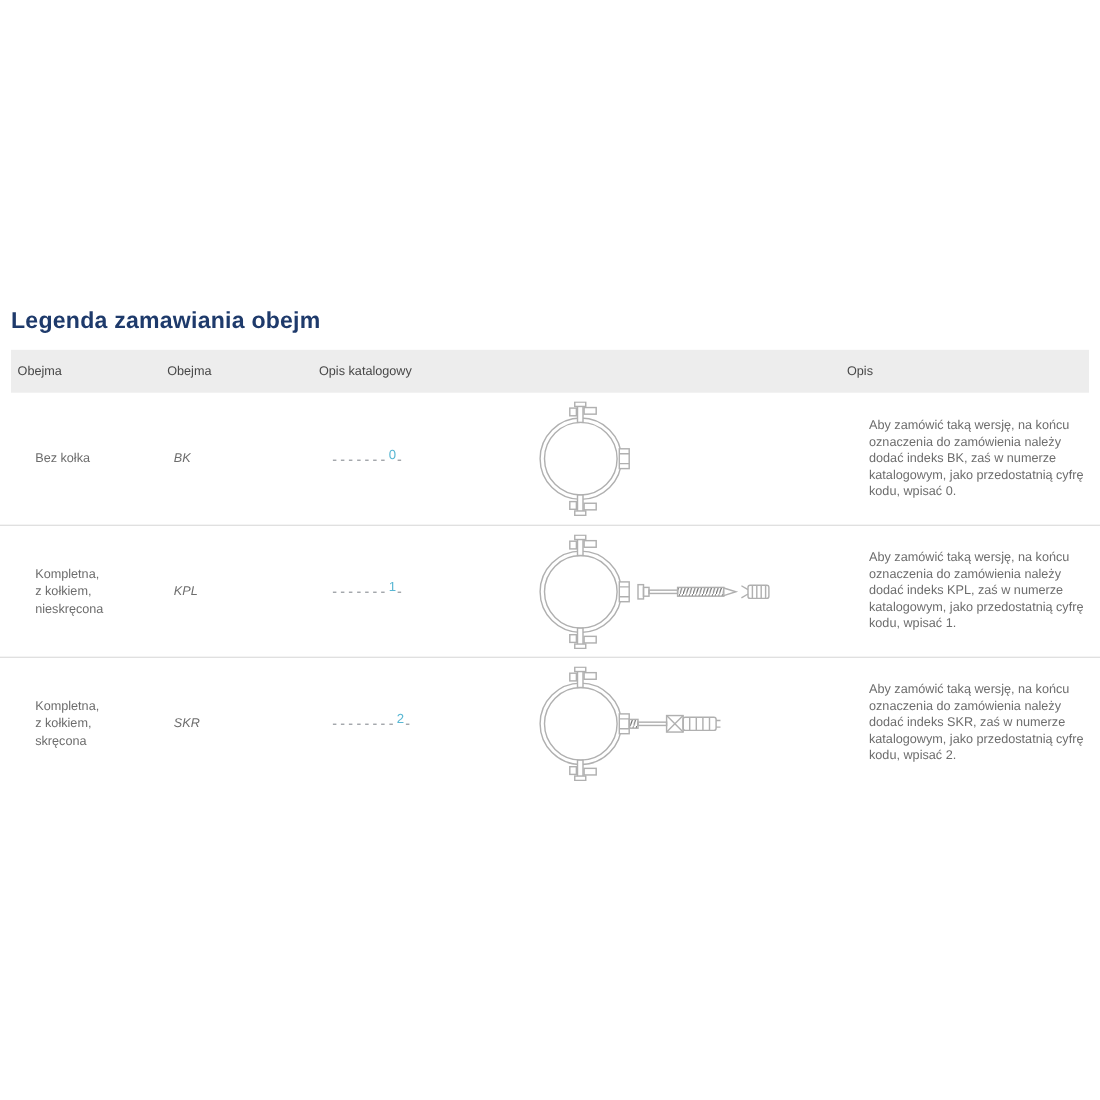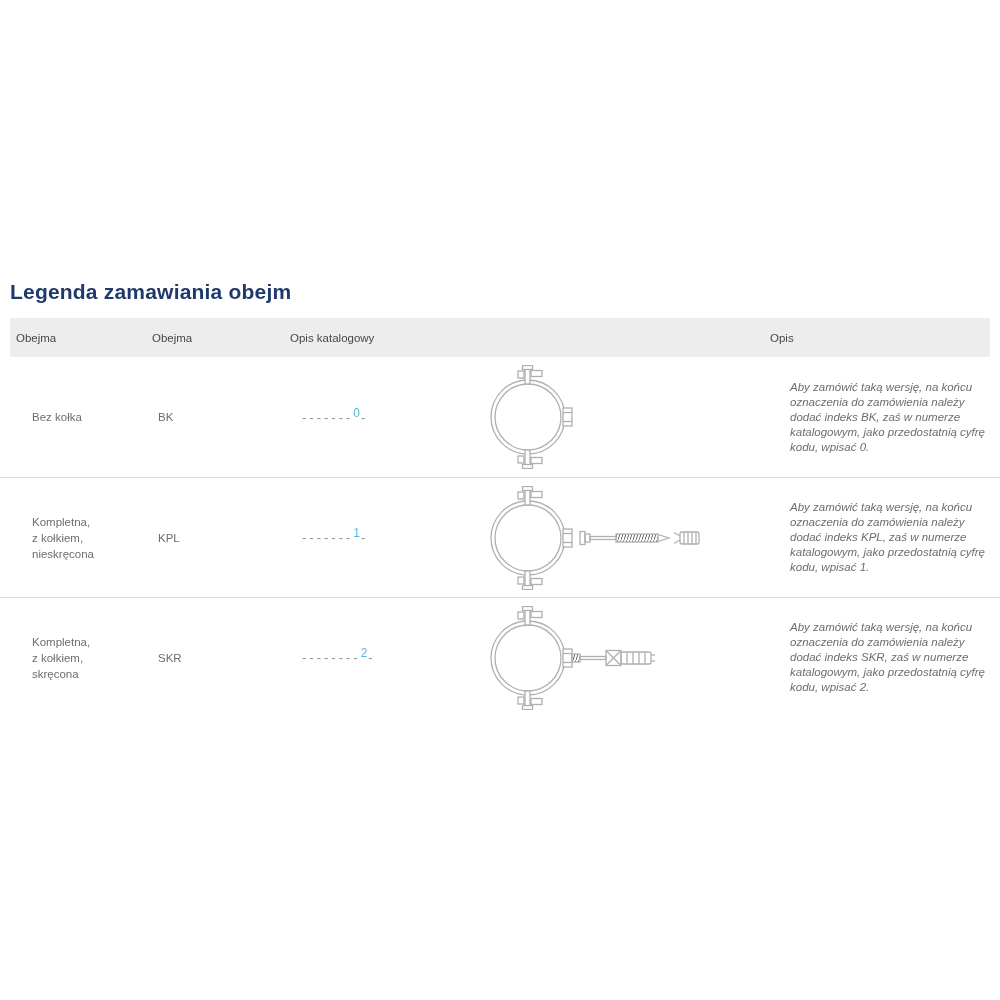--- a/index.html
+++ b/index.html
@@ -23,25 +23,25 @@
   .hc.c5{}
 
   .t-row{
     width:1000px;height:120px;box-sizing:border-box;
     display:grid;grid-template-columns:152px 138px 170px 310px 230px;
     align-items:center;
   }
   .t-row + .t-row{border-top:1px solid #d9d9d9;}
 
   .cell-obejma{padding-left:32px;font-size:11.5px;color:#6d6d6d;line-height:16px;white-space:pre-line;}
-  .cell-indeks{padding-left:6px;font-size:11.5px;color:#6d6d6d;}
+  .cell-indeks{padding-left:6px;font-size:11.5px;color:#6d6d6d;font-style:italic;}
   .cell-code{padding-left:12px;font-size:13px;color:#8b9096;letter-spacing:3px;white-space:nowrap;}
   .cell-code .digit{color:#59b7d3;font-size:12px;position:relative;top:-5px;letter-spacing:1px;}
   .cell-image{padding-left:23px;}
-  .cell-opis{padding-left:20px;padding-right:10px;font-size:11.5px;color:#6d6d6d;line-height:15px;font-style:italic;}
+  .cell-opis{padding-left:20px;padding-right:10px;font-size:11.5px;color:#6d6d6d;line-height:15px;}
 
   svg{display:block;}
 </style>
 </head>
 <body>
 
 <svg width="0" height="0" style="position:absolute" aria-hidden="true">
   <defs>
     <pattern id="threads" width="3" height="9" patternUnits="userSpaceOnUse">
       <line x1="0" y1="9" x2="3" y2="0" stroke="#6a6a6a" stroke-width="1"></line>

